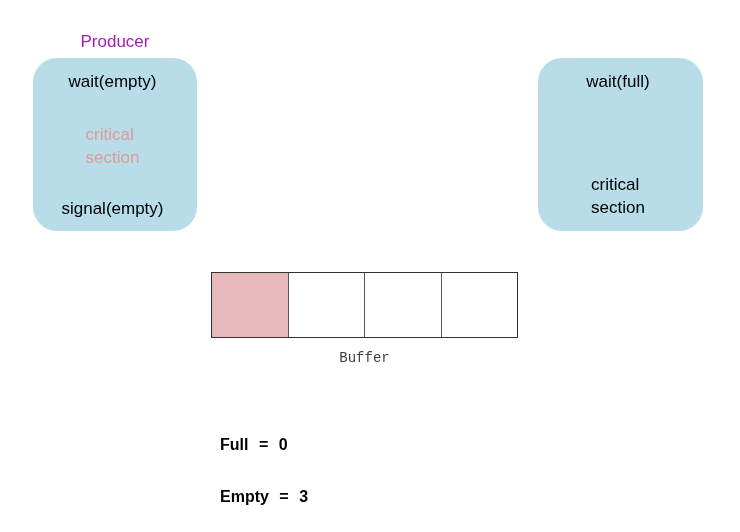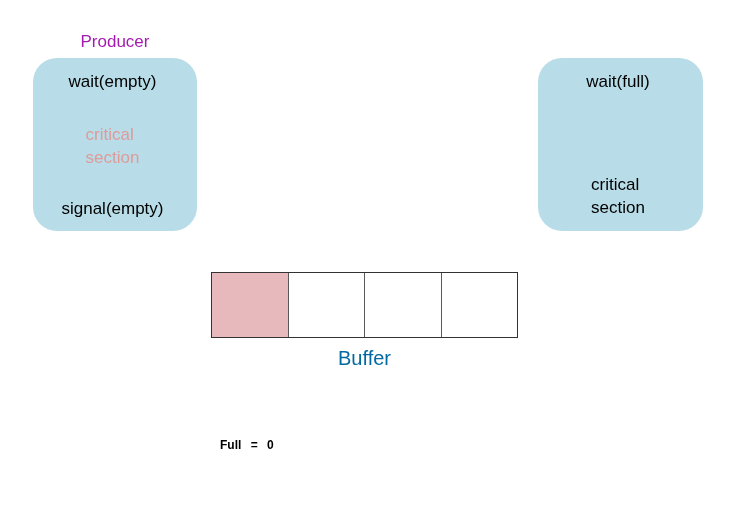--- a/index.html
+++ b/index.html
@@ -66,28 +66,29 @@
     background: #ffffff;
     border-right: 1px solid #595959;
   }
   .buffer-cell:last-child { border-right: none; }
   .buffer-label {
     position: absolute;
     left: 211px;
     top: 348px;
     width: 307px;
     text-align: center;
-    font-size: 20px;
+    font-size: 14px;
     line-height: 20px;
-    color: #0369a1;
+    color: #404040;
+    font-family: Liberation Mono, monospace;
   }
   .counter {
     position: absolute;
     left: 220px;
-    font-size: 12px;
+    font-size: 16px;
     line-height: 20px;
     font-weight: bold;
     color: #000000;
     word-spacing: 6px;
     white-space: nowrap;
   }
   .counter.full { top: 435px; }
   .counter.empty { top: 487px; }
 </style>
 </head>
@@ -119,14 +120,15 @@
     <div class="buffer-cell" style="background: rgb(231, 185, 188);"></div>
     <div class="buffer-cell" style="background: rgb(255, 255, 255);"></div>
     <div class="buffer-cell" style="background: rgb(255, 255, 255);"></div>
     <div class="buffer-cell" style="background: rgb(255, 255, 255);"></div>
   </div>
 
   <div class="buffer-label">Buffer</div>
 
   <div class="counter full">Full = 0</div>
 
+  <div class="counter empty">Empty = 3</div>
 
 </div>
 
 </body></html>

